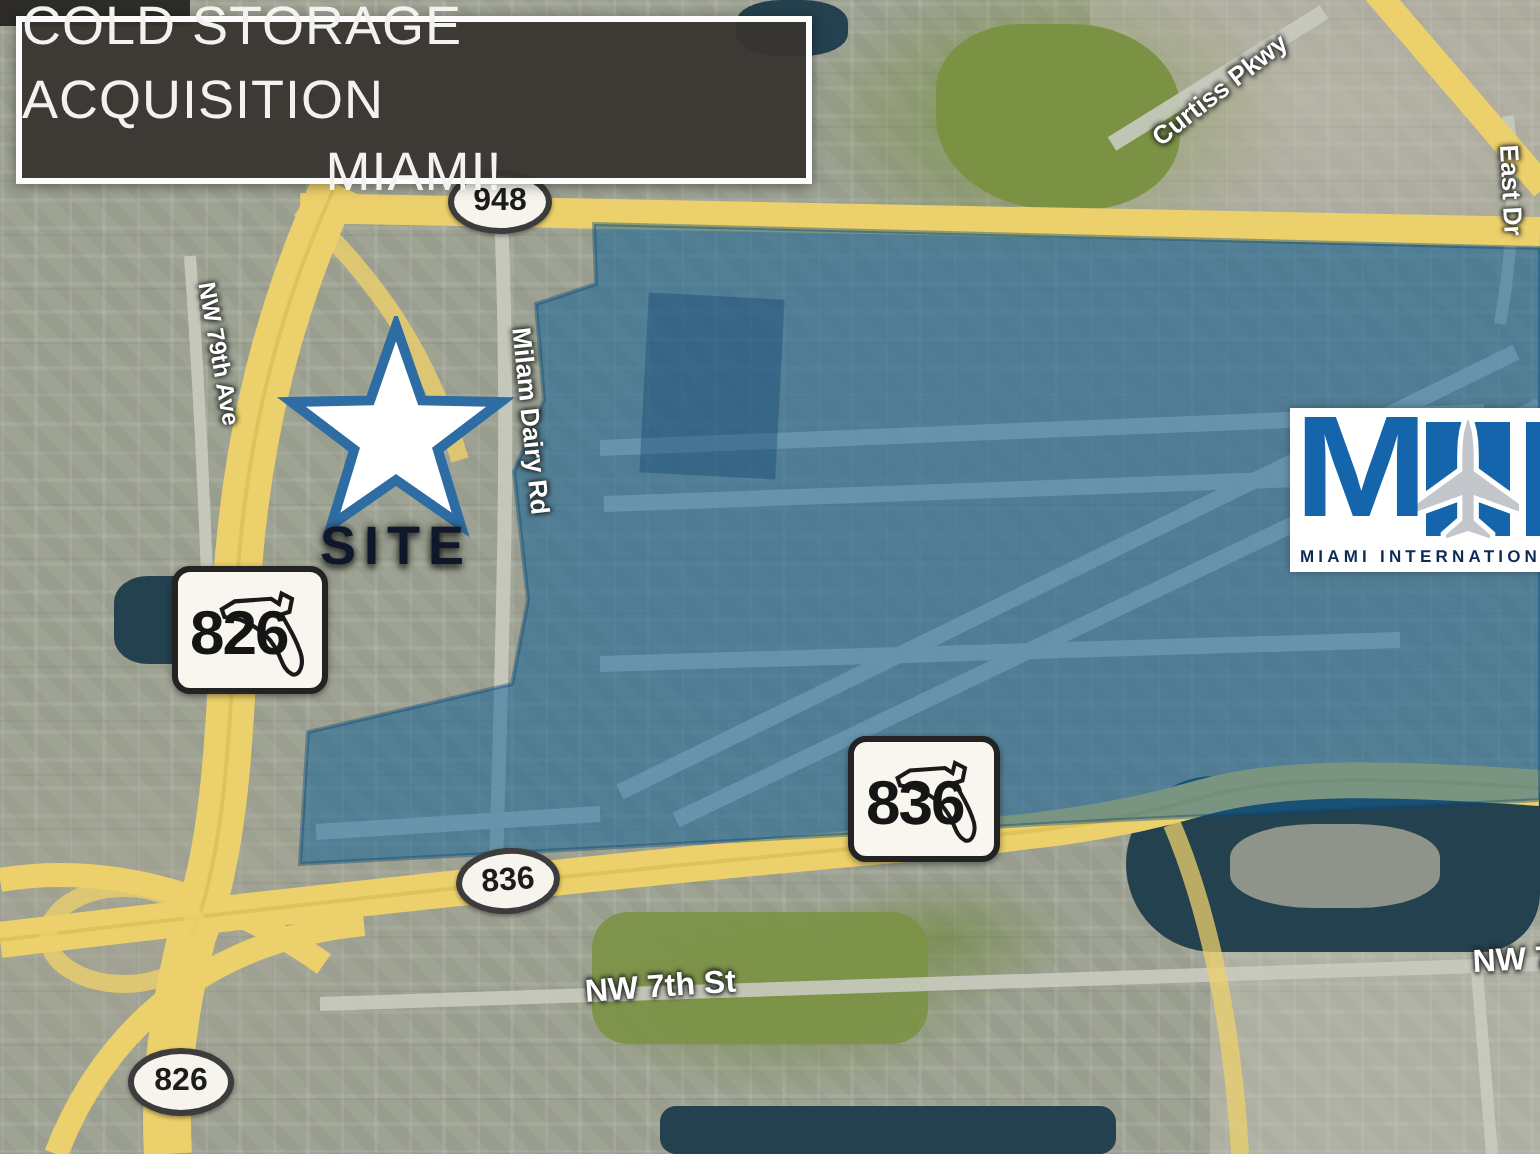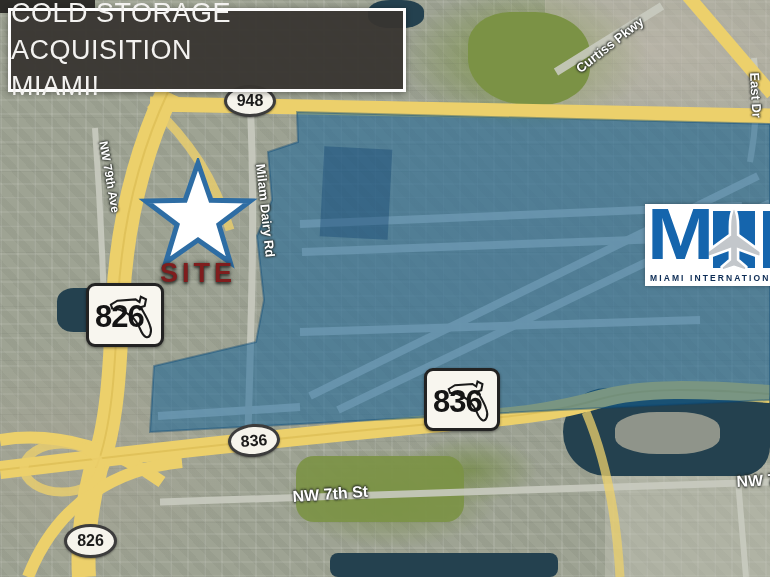--- a/index.html
+++ b/index.html
@@ -39,27 +39,27 @@
         font-weight:bold;color:#1c1c1c;font-size:16px;
         box-shadow:0 1px 2px rgba(0,0,0,.4);}
   .flshield{background:#f8f6ef;border:3px solid #232323;border-radius:9px;
         box-shadow:0 1px 3px rgba(0,0,0,.45);}
   .flshield .num{position:absolute;left:6px;top:13px;font-size:31px;font-weight:bold;
         color:#151515;letter-spacing:-1px;}
   .flshield svg{position:absolute;right:2px;top:3px;}
 
   
   .banner{left:8px;top:8px;width:392px;height:78px;background:rgba(56,53,48,.95);
-        border:3px solid #fdfdfd;display:flex;flex-direction:column;align-items:flex-start;
+        border:3px solid #fdfdfd;display:flex;flex-direction:column;align-items:center;
         justify-content:center;z-index:40;box-shadow:0 1px 6px rgba(0,0,0,.4);}
   .banner div{color:#f3f2f0;font-size:27px;font-weight:500;letter-spacing:.5px;line-height:1.35;}
 
   
   .sitewrap{left:136px;top:158px;width:124px;height:150px;z-index:30;text-align:center;}
-  .sitelabel{position:absolute;left:0;right:0;top:100px;color:#7f1d1d;font-size:27px;
+  .sitelabel{position:absolute;left:0;right:0;top:100px;color:#0f172a;font-size:27px;
         font-weight:600;letter-spacing:4px;
         text-shadow:0 0 4px rgba(30,35,30,.85),0 2px 3px rgba(30,35,30,.8);}
 
   
   .logo{left:645px;top:204px;width:152px;height:82px;background:#fff;z-index:35;
         box-shadow:0 0 4px rgba(0,0,0,.35);}
   .logo-m{position:absolute;left:2px;top:-11px;font-size:72px;font-weight:bold;
         color:#1565ad;transform:scaleX(1.12);transform-origin:left;}
   .logo-bar{position:absolute;background:#1565ad;top:7px;height:57px;}
   .logo-caption{position:absolute;left:5px;bottom:3px;font-size:8.5px;font-weight:bold;

